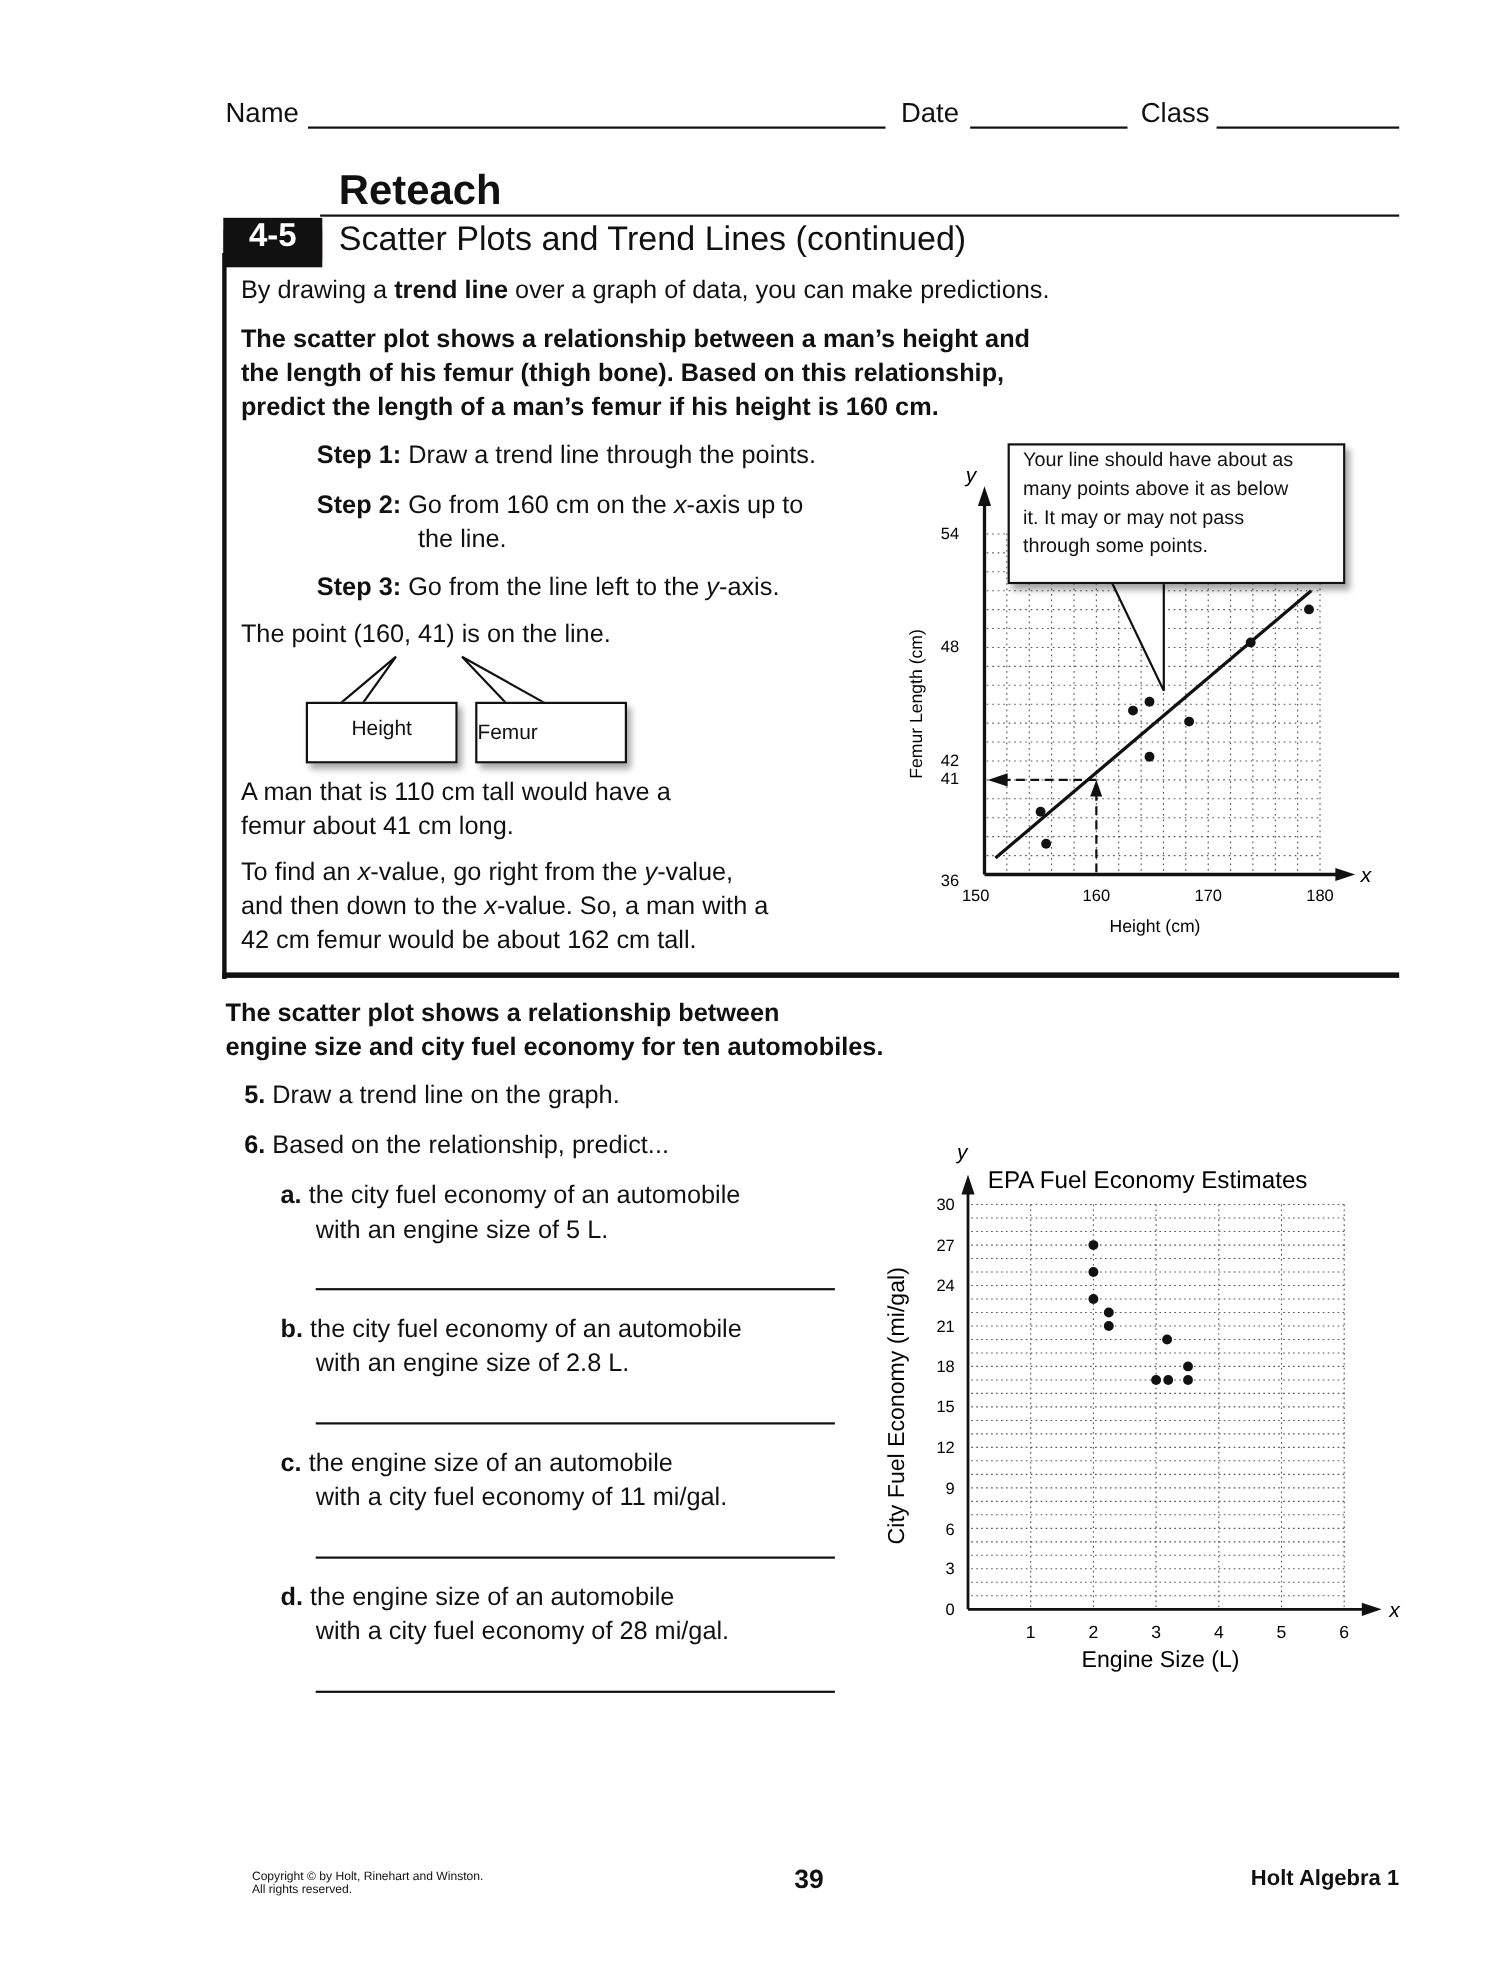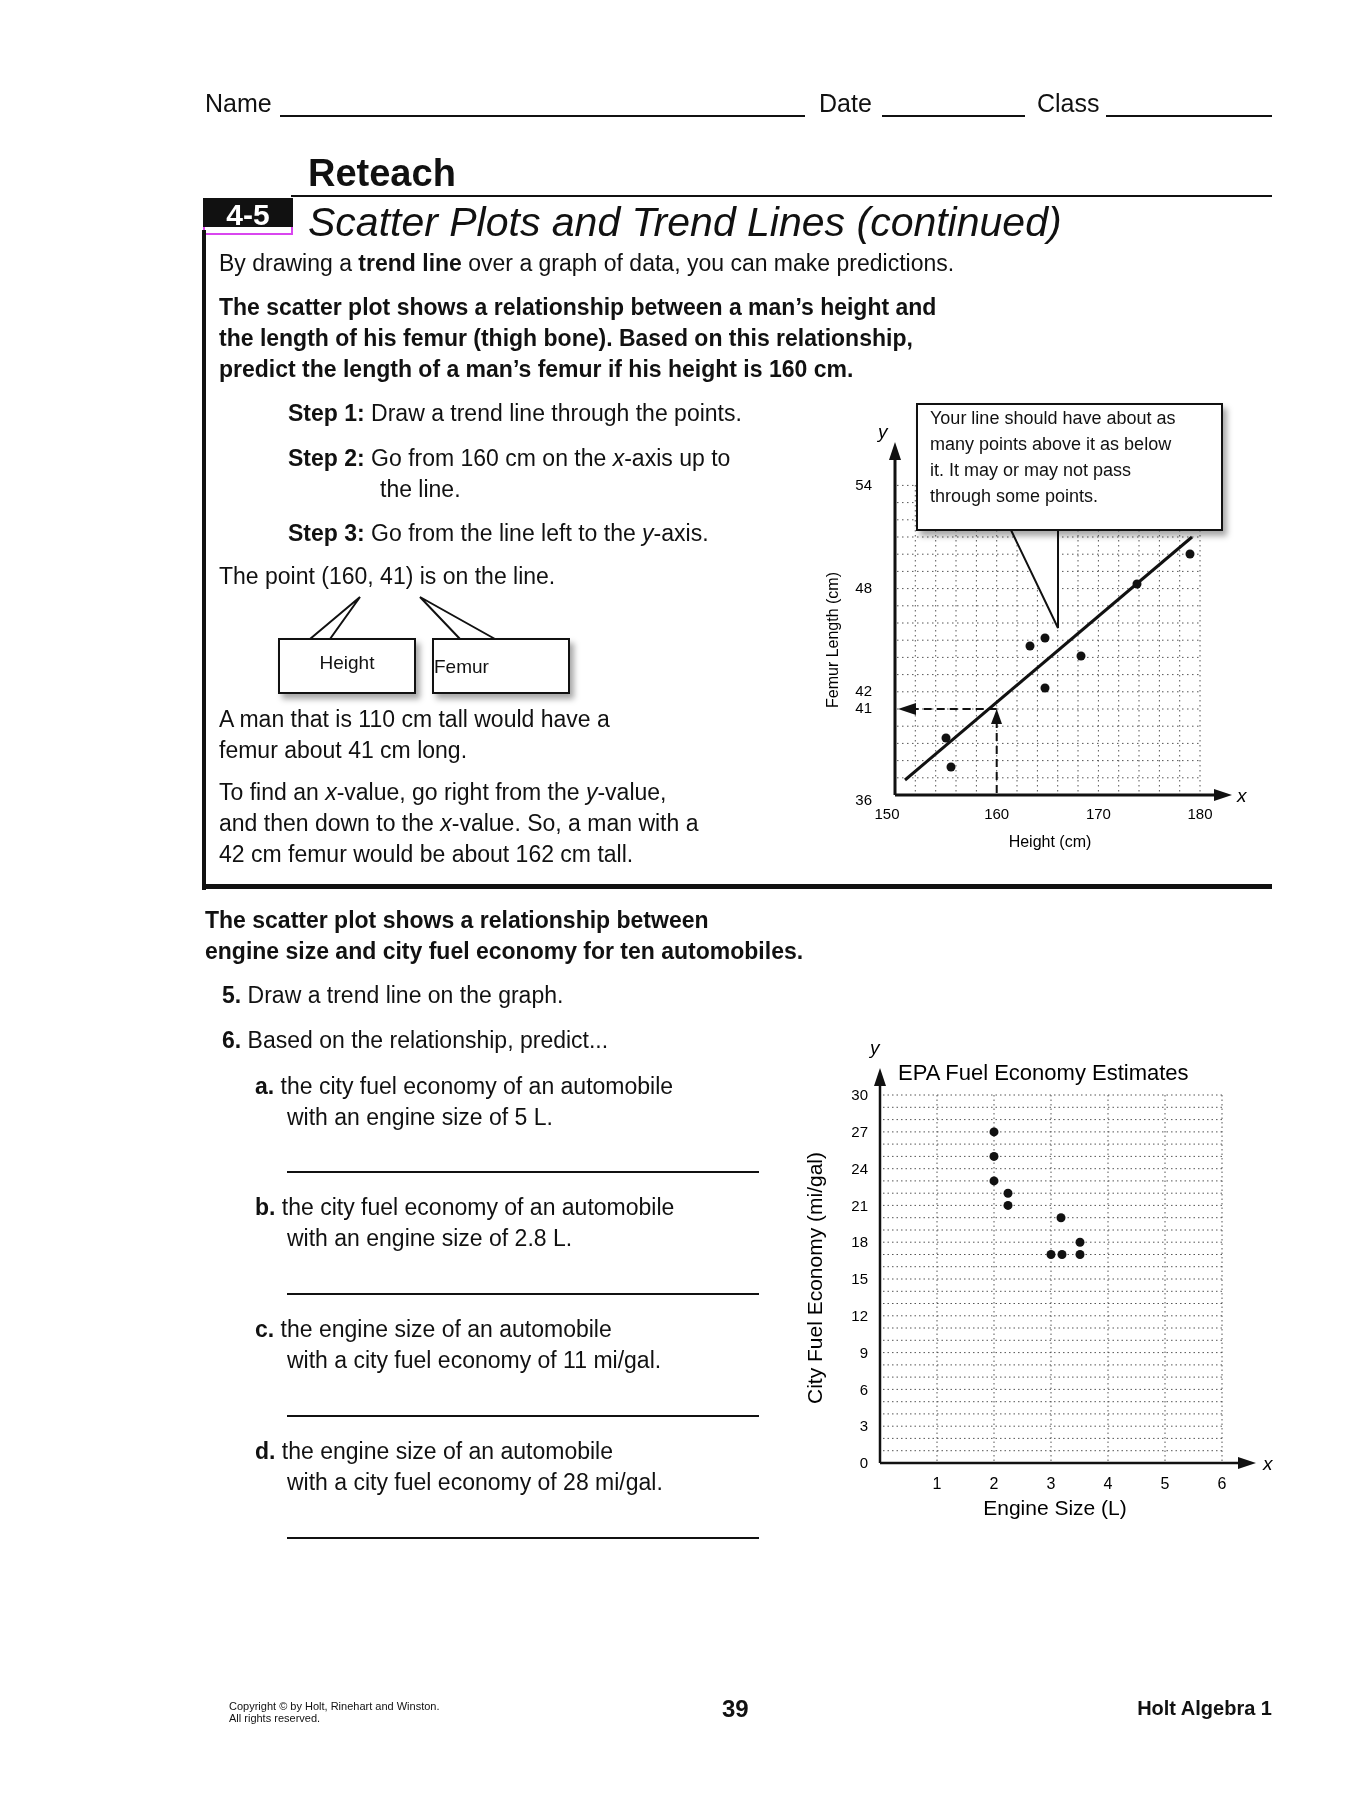--- a/index.html
+++ b/index.html
@@ -1,21 +1,21 @@
 <!DOCTYPE html>
 <html><head>
 <meta charset="utf-8">
 <style>
   html,body{margin:0;padding:0;background:#fff;}
   body{width:1366px;height:1800px;position:relative;overflow:hidden;font-family:"Liberation Sans",sans-serif;color:#111;}
   .abs{position:absolute;}
   .hdr{font-size:25px;}
   .uline{position:absolute;height:2px;background:#111;}
   .title{font-size:38px;font-weight:bold;}
-  .subtitle{font-size:41px;font-style:italic;}
+  .subtitle{font-size:31px;}
   .lesson-box{border:2px solid #d946ef;background:#fff;font-size:14px;font-weight:bold;text-align:center;letter-spacing:0.5px;margin-top:35px;}
   .lesson-num{background:#111;color:#fff;font-size:30px;font-weight:bold;text-align:center;}
   .p{font-size:23px;line-height:31px;}
   .b{font-weight:bold;}
   .i{font-style:italic;}
   .small{font-size:19px;}
   .callout{position:absolute;border:2px solid #111;background:#fff;box-shadow:4px 5px 6px rgba(0,0,0,0.35);}
   .ans-line{position:absolute;height:2px;background:#111;}
   .foot-small{font-size:11px;line-height:12px;margin-left:22px;}
   svg text{font-family:"Liberation Sans",sans-serif;}
@@ -24,21 +24,21 @@
 <body>
 
 <div class="abs hdr" style="left:205px;top:89px;">Name</div>
 <div class="uline" style="left:280px;top:115px;width:525px;"></div>
 <div class="abs hdr" style="left:819px;top:89px;">Date</div>
 <div class="uline" style="left:882px;top:115px;width:143px;"></div>
 <div class="abs hdr" style="left:1037px;top:89px;">Class</div>
 <div class="uline" style="left:1106px;top:115px;width:166px;"></div>
 
 <div class="abs lesson-box" style="left:203px;top:174px;width:86px;height:22px;line-height:22px;">LESSON</div>
-<div class="abs lesson-num" style="left:203px;top:198px;width:90px;height:29px;line-height:34px;">4-5</div>
+<div class="abs lesson-num" style="left:203px;top:198px;width:90px;height:45px;line-height:34px;">4-5</div>
 <div class="abs title" style="left:308px;top:152px;">Reteach</div>
 <div class="abs" style="left:291px;top:195px;width:981px;height:2px;background:#111;"></div>
 <div class="abs subtitle" style="left:308px;top:199px;">Scatter Plots and Trend Lines (continued)</div>
 
 <div class="abs" style="left:202px;top:230px;width:4px;height:660px;background:#111;"></div>
 <div class="abs" style="left:202px;top:884px;width:1070px;height:5px;background:#111;"></div>
 
 <div class="abs p" style="left:219px;top:248px;"><span>By drawing a </span><span class="b">trend line</span><span> over a graph of data, you can make predictions.</span></div>
 
 <div class="abs p b" style="left:219px;top:292px;">

